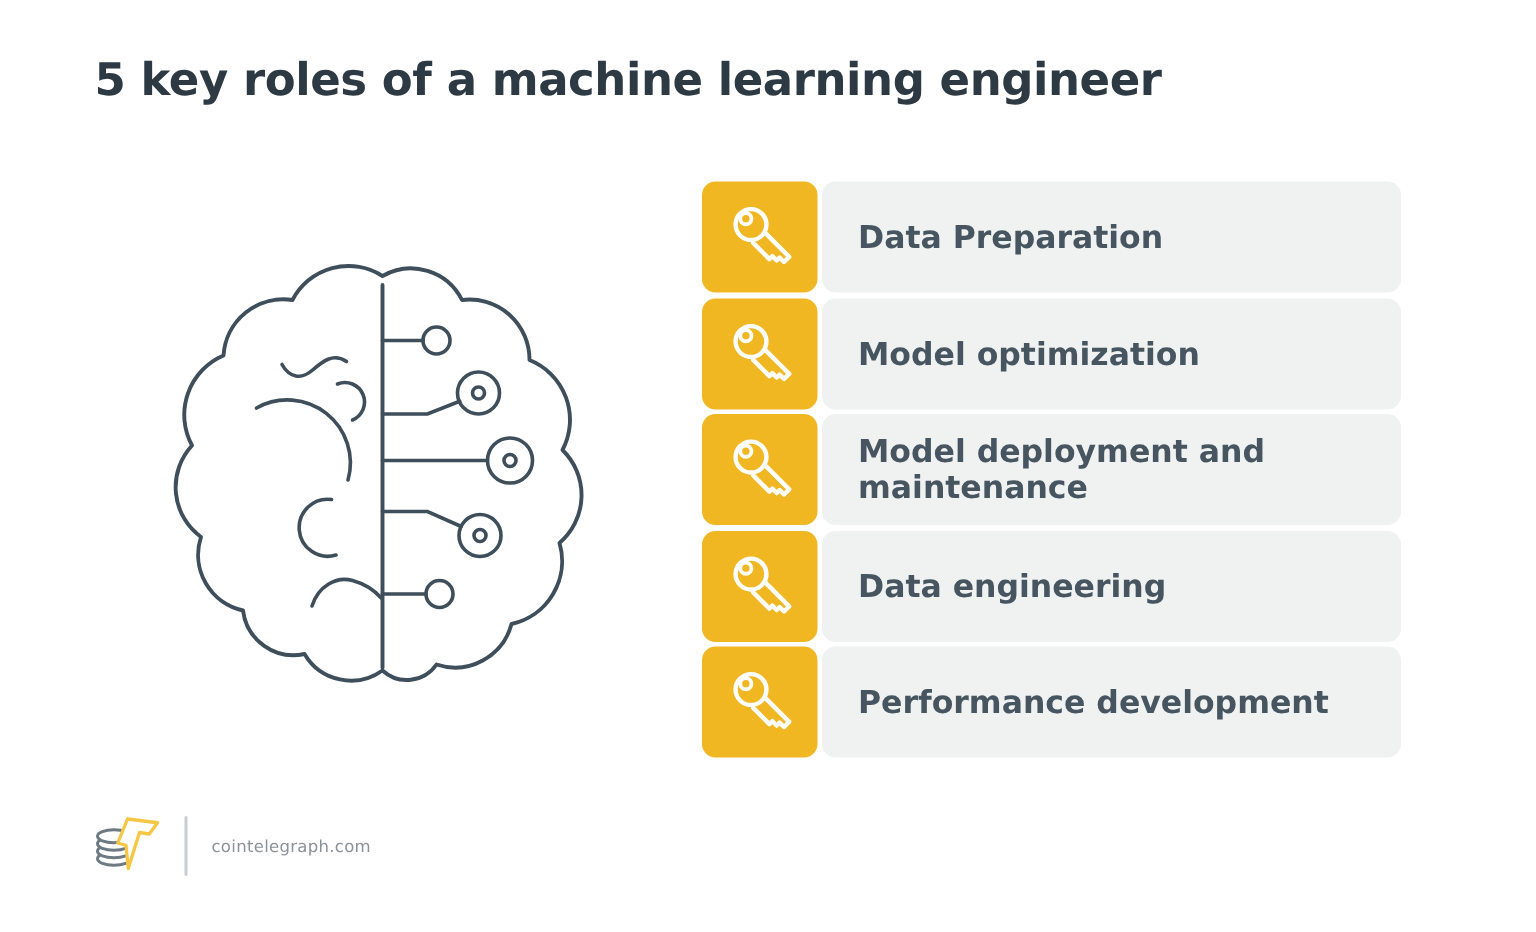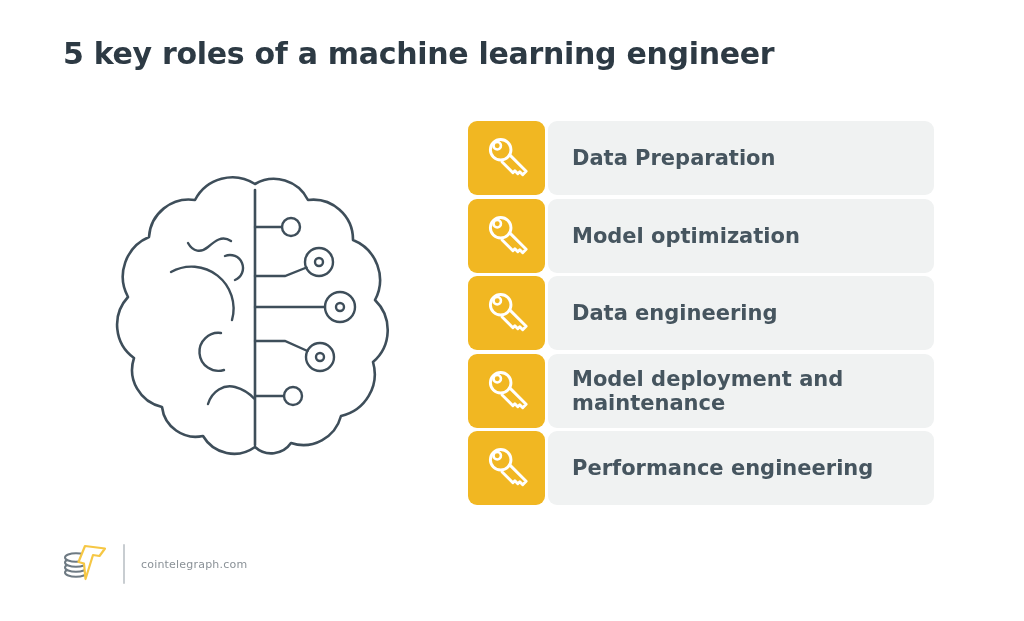--- a/index.html
+++ b/index.html
@@ -115,47 +115,47 @@
 
     <div class="role-row">
       <div class="key-tile">
         <svg class="key-svg" viewBox="0 0 48 48" aria-hidden="true">
           <circle cx="16" cy="14" r="10.5" stroke-width="3"></circle>
           <circle cx="12.5" cy="10" r="3.8" stroke-width="2.6"></circle>
           <path d="M 25.5,19.5 L 42,36 L 38.5,39.5 L 35.5,36.5 L 33.5,38.5 L 30.5,35.5 L 28.5,37.5 L 25.5,34.5 L 17.5,26.5" stroke-width="3"></path>
         </svg>
       </div>
       <div class="role-panel">
+        <span class="role-label">Model deployment and maintenance</span>
+      </div>
+    </div>
+
+    <div class="role-row">
+      <div class="key-tile">
+        <svg class="key-svg" viewBox="0 0 48 48" aria-hidden="true">
+          <circle cx="16" cy="14" r="10.5" stroke-width="3"></circle>
+          <circle cx="12.5" cy="10" r="3.8" stroke-width="2.6"></circle>
+          <path d="M 25.5,19.5 L 42,36 L 38.5,39.5 L 35.5,36.5 L 33.5,38.5 L 30.5,35.5 L 28.5,37.5 L 25.5,34.5 L 17.5,26.5" stroke-width="3"></path>
+        </svg>
+      </div>
+      <div class="role-panel">
         <span class="role-label">Data engineering</span>
       </div>
     </div>
 
     <div class="role-row">
       <div class="key-tile">
         <svg class="key-svg" viewBox="0 0 48 48" aria-hidden="true">
           <circle cx="16" cy="14" r="10.5" stroke-width="3"></circle>
           <circle cx="12.5" cy="10" r="3.8" stroke-width="2.6"></circle>
           <path d="M 25.5,19.5 L 42,36 L 38.5,39.5 L 35.5,36.5 L 33.5,38.5 L 30.5,35.5 L 28.5,37.5 L 25.5,34.5 L 17.5,26.5" stroke-width="3"></path>
         </svg>
       </div>
       <div class="role-panel">
-        <span class="role-label">Model deployment and maintenance</span>
-      </div>
-    </div>
-
-    <div class="role-row">
-      <div class="key-tile">
-        <svg class="key-svg" viewBox="0 0 48 48" aria-hidden="true">
-          <circle cx="16" cy="14" r="10.5" stroke-width="3"></circle>
-          <circle cx="12.5" cy="10" r="3.8" stroke-width="2.6"></circle>
-          <path d="M 25.5,19.5 L 42,36 L 38.5,39.5 L 35.5,36.5 L 33.5,38.5 L 30.5,35.5 L 28.5,37.5 L 25.5,34.5 L 17.5,26.5" stroke-width="3"></path>
-        </svg>
-      </div>
-      <div class="role-panel">
-        <span class="role-label">Performance engineering</span>
+        <span class="role-label">Performance development</span>
       </div>
     </div>
 
   </div>
 
   <div class="footer">
     <svg class="logo-svg" viewBox="0 0 46 44" aria-hidden="true">
       <g fill="#ffffff" stroke="#6e7a83" stroke-width="2">
         <ellipse cx="13" cy="30.5" rx="11" ry="4.3"></ellipse>
         <ellipse cx="13" cy="25.5" rx="11" ry="4.3"></ellipse>

